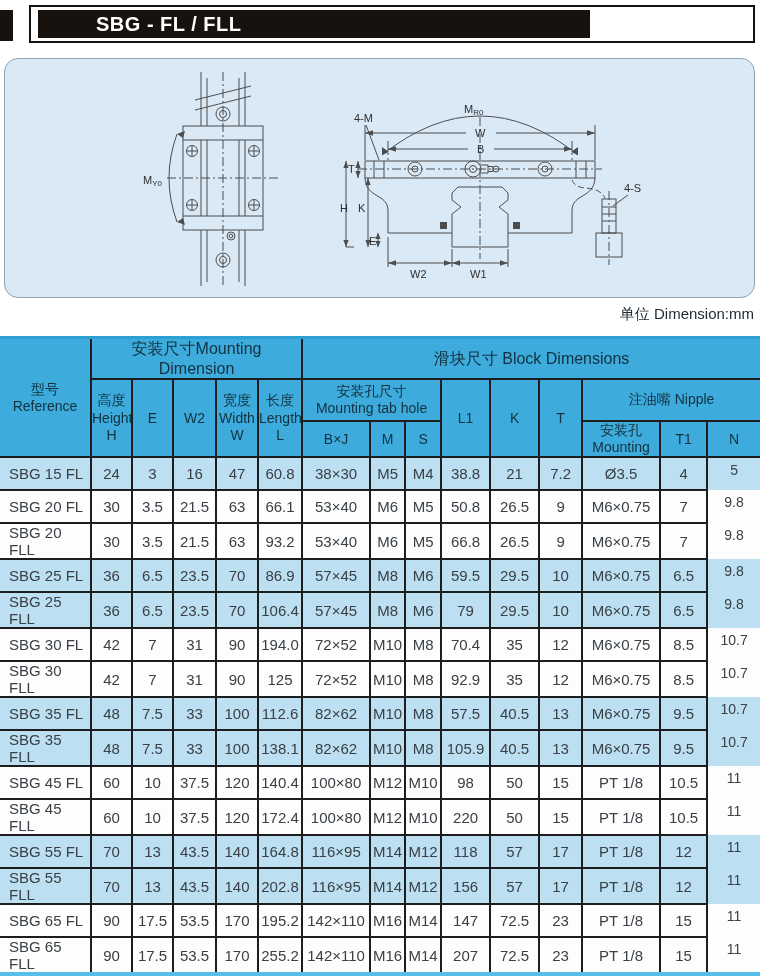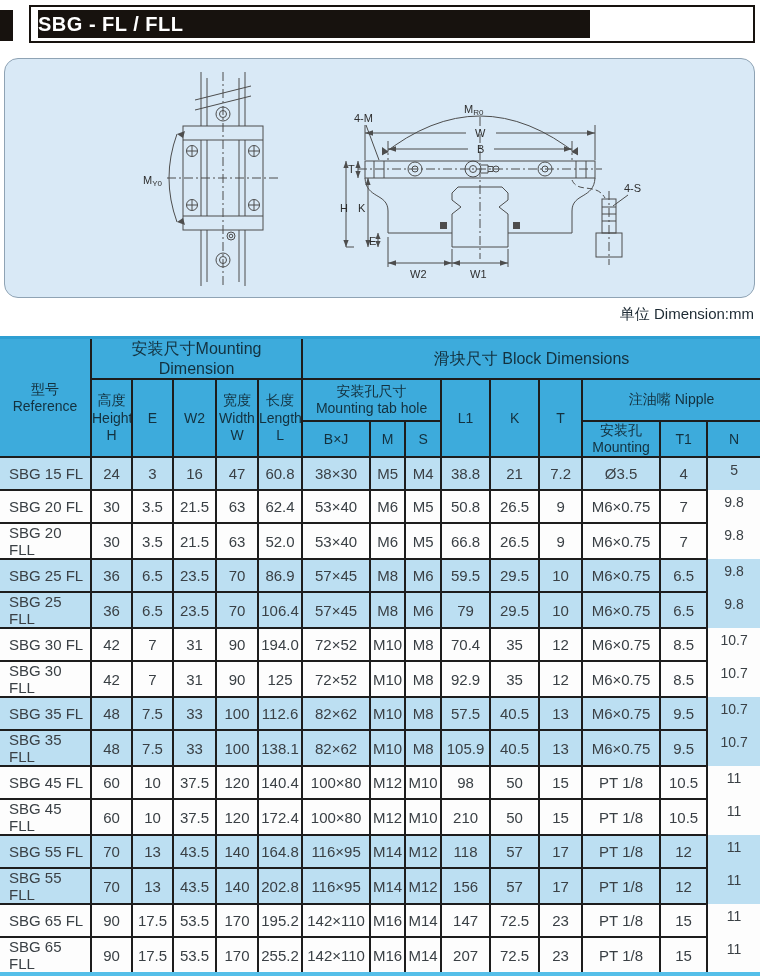--- a/index.html
+++ b/index.html
@@ -6,21 +6,21 @@
   .page{position:relative;width:760px;height:976px;overflow:hidden;background:#fff;
         font-family:"Liberation Sans","DejaVu Sans",sans-serif;}
 
   
   .header-band{position:absolute;top:5px;left:0;width:760px;height:42px;}
   .title-tab{position:absolute;left:0;top:5px;width:13px;height:31px;background:#17120e;}
   .title-frame{position:absolute;left:29px;top:0;width:726px;height:38px;
                border:2px solid #17120e;background:#fff;box-sizing:border-box;}
   .title-black{position:absolute;left:7px;top:3px;width:552px;height:28px;background:#17120e;
                color:#fff;font-size:20px;font-weight:bold;letter-spacing:.5px;
-               display:flex;align-items:center;box-sizing:border-box;}
+               display:flex;align-items:center;padding-left:58px;box-sizing:border-box;}
 
   
   .panel{position:absolute;left:4px;top:58px;width:751px;height:240px;box-sizing:border-box;
          background:var(--panel-blue,#d9e9f6);border:1px solid #8fa3b4;border-radius:14px;}
   .panel svg{position:absolute;overflow:visible;}
   .dline{stroke:#4d4d4d;fill:none;stroke-width:1;}
   .cl{stroke-dasharray:9 3 2 3;}
   .dsh{stroke-dasharray:6 3;}
   .dlab{font-size:11px;fill:#2e2e2e;}
   .sub{font-size:8px;}
@@ -278,38 +278,38 @@
           <td>Ø3.5</td>
           <td>4</td>
           <td class="ncol">5</td>
         </tr>
         <tr class="plain">
           <td class="ref">SBG 20 FL</td>
           <td>30</td>
           <td>3.5</td>
           <td>21.5</td>
           <td>63</td>
-          <td>62.4</td>
+          <td>66.1</td>
           <td>53×40</td>
           <td>M6</td>
           <td>M5</td>
           <td>50.8</td>
           <td>26.5</td>
           <td>9</td>
           <td>M6×0.75</td>
           <td>7</td>
           <td class="ncol">9.8</td>
         </tr>
         <tr class="plain">
           <td class="ref">SBG 20 FLL</td>
           <td>30</td>
           <td>3.5</td>
           <td>21.5</td>
           <td>63</td>
-          <td>52.0</td>
+          <td>93.2</td>
           <td>53×40</td>
           <td>M6</td>
           <td>M5</td>
           <td>66.8</td>
           <td>26.5</td>
           <td>9</td>
           <td>M6×0.75</td>
           <td>7</td>
           <td class="ncol">9.8</td>
         </tr>
@@ -435,21 +435,21 @@
         <tr class="plain">
           <td class="ref">SBG 45 FLL</td>
           <td>60</td>
           <td>10</td>
           <td>37.5</td>
           <td>120</td>
           <td>172.4</td>
           <td>100×80</td>
           <td>M12</td>
           <td>M10</td>
-          <td>210</td>
+          <td>220</td>
           <td>50</td>
           <td>15</td>
           <td>PT 1/8</td>
           <td>10.5</td>
           <td class="ncol">11</td>
         </tr>
         <tr class="shade">
           <td class="ref">SBG 55 FL</td>
           <td>70</td>
           <td>13</td>

